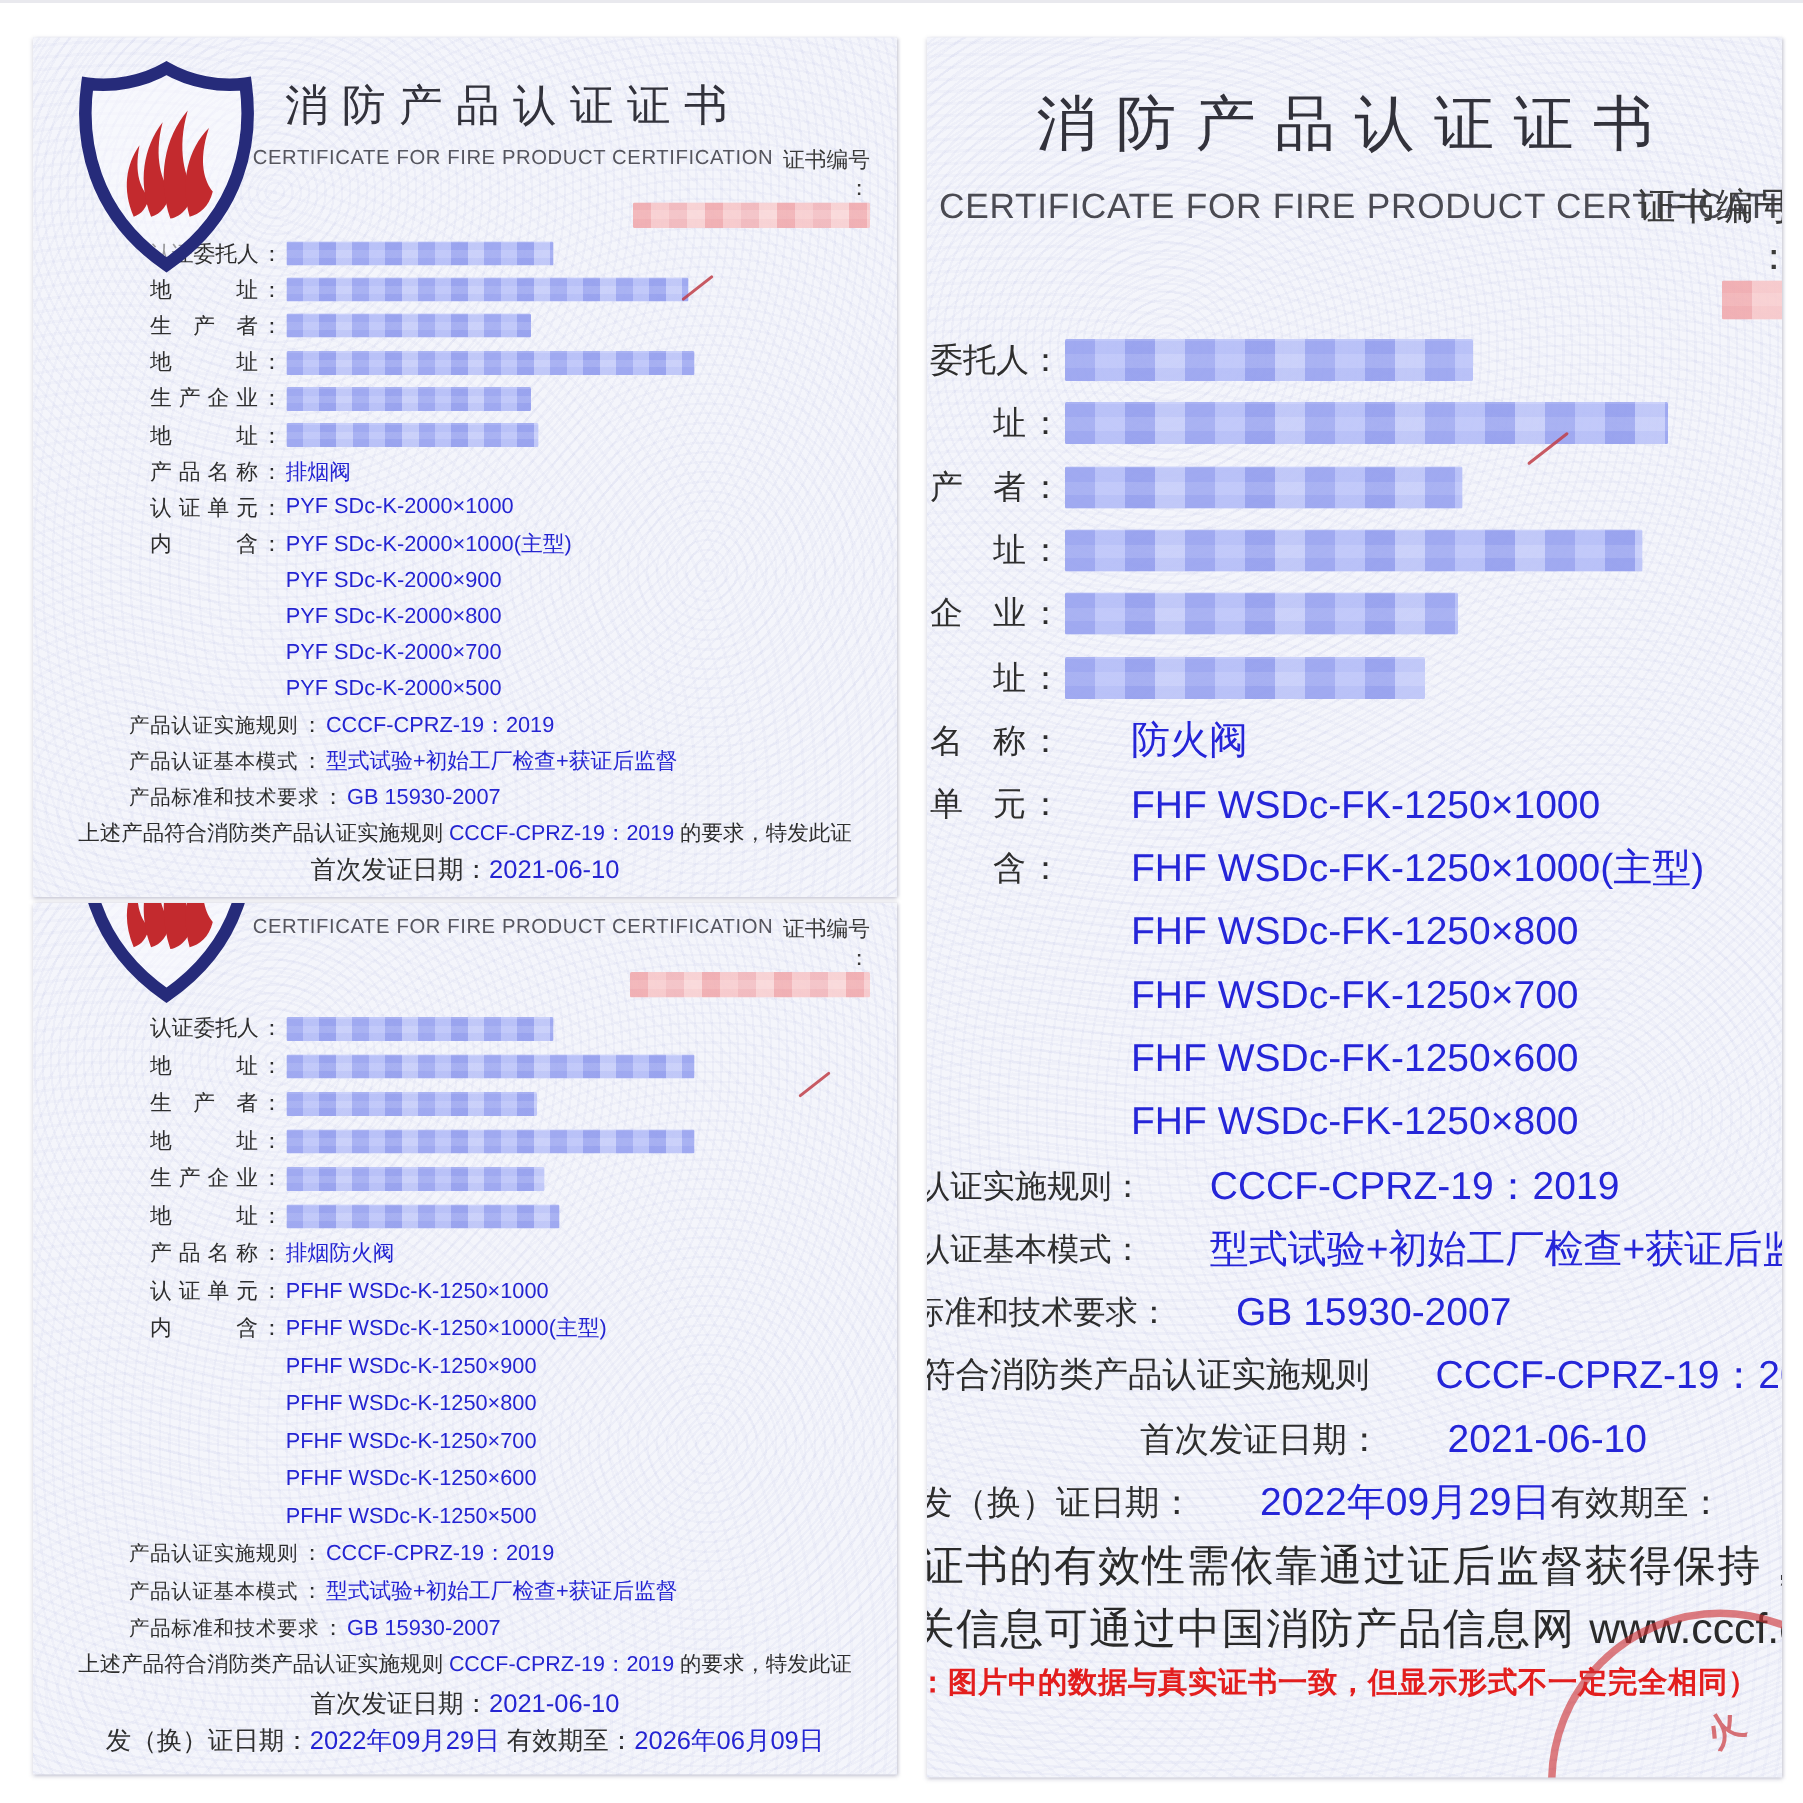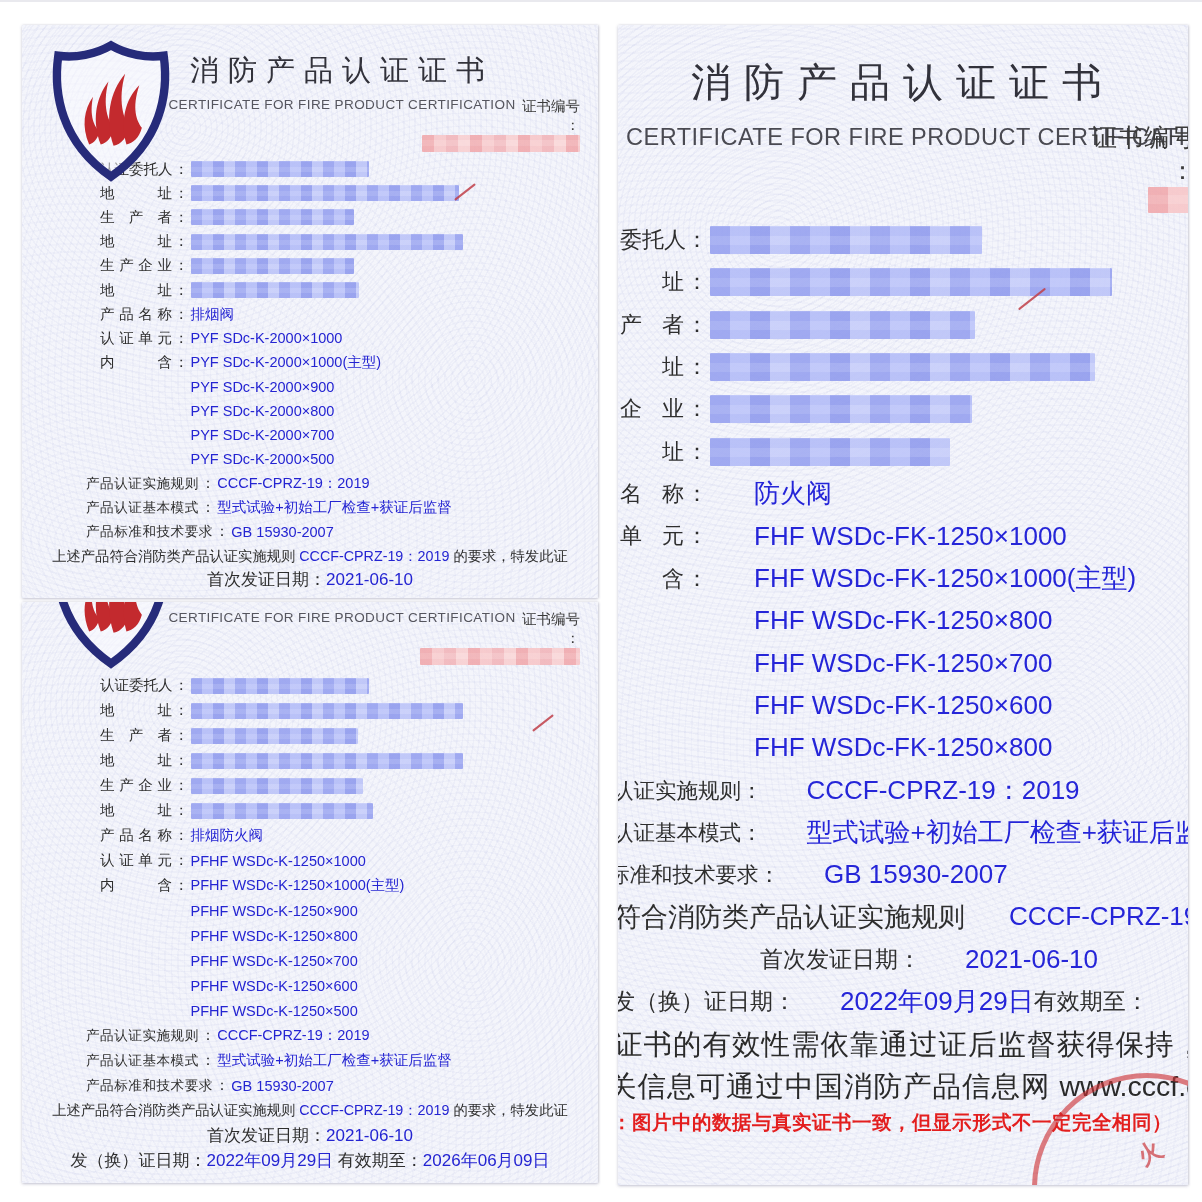--- a/index.html
+++ b/index.html
@@ -455,21 +455,21 @@
       <div class="rrow" style="margin-left: -8px;">
         <span class="rlong-label">认证基本模式：</span>
         <span class="rval">型式试验+初始工厂检查+获证后监督</span>
       </div>
       <div class="rrow" style="margin-left: -12px;">
         <span class="rlong-label">标准和技术要求：</span>
         <span class="rval">GB 15930-2007</span>
       </div>
     </div>
   <div class="rrow" style="margin-left:-6px">
-    <span class="rlong-label" style="font-size:27px">符合消防类产品认证实施规则 </span>
+    <span class="rlong-label" style="font-size:23px">符合消防类产品认证实施规则 </span>
       <span class="rval">CCCF-CPRZ-19：2019</span>
       <span class="rlong-label" style="font-size:23px"> 的要求</span>
   </div>
   <div class="rrow" style="padding-left:142px">
     <span class="rlong-label" style="font-size:23px">首次发证日期：</span>
       <span class="rval">2021-06-10</span>
   </div>
   <div class="rrow" style="margin-left:-8px">
     <span class="rlong-label" style="font-size:23px">发（换）证日期：</span>
       <span class="rval">2022年09月29日</span>

